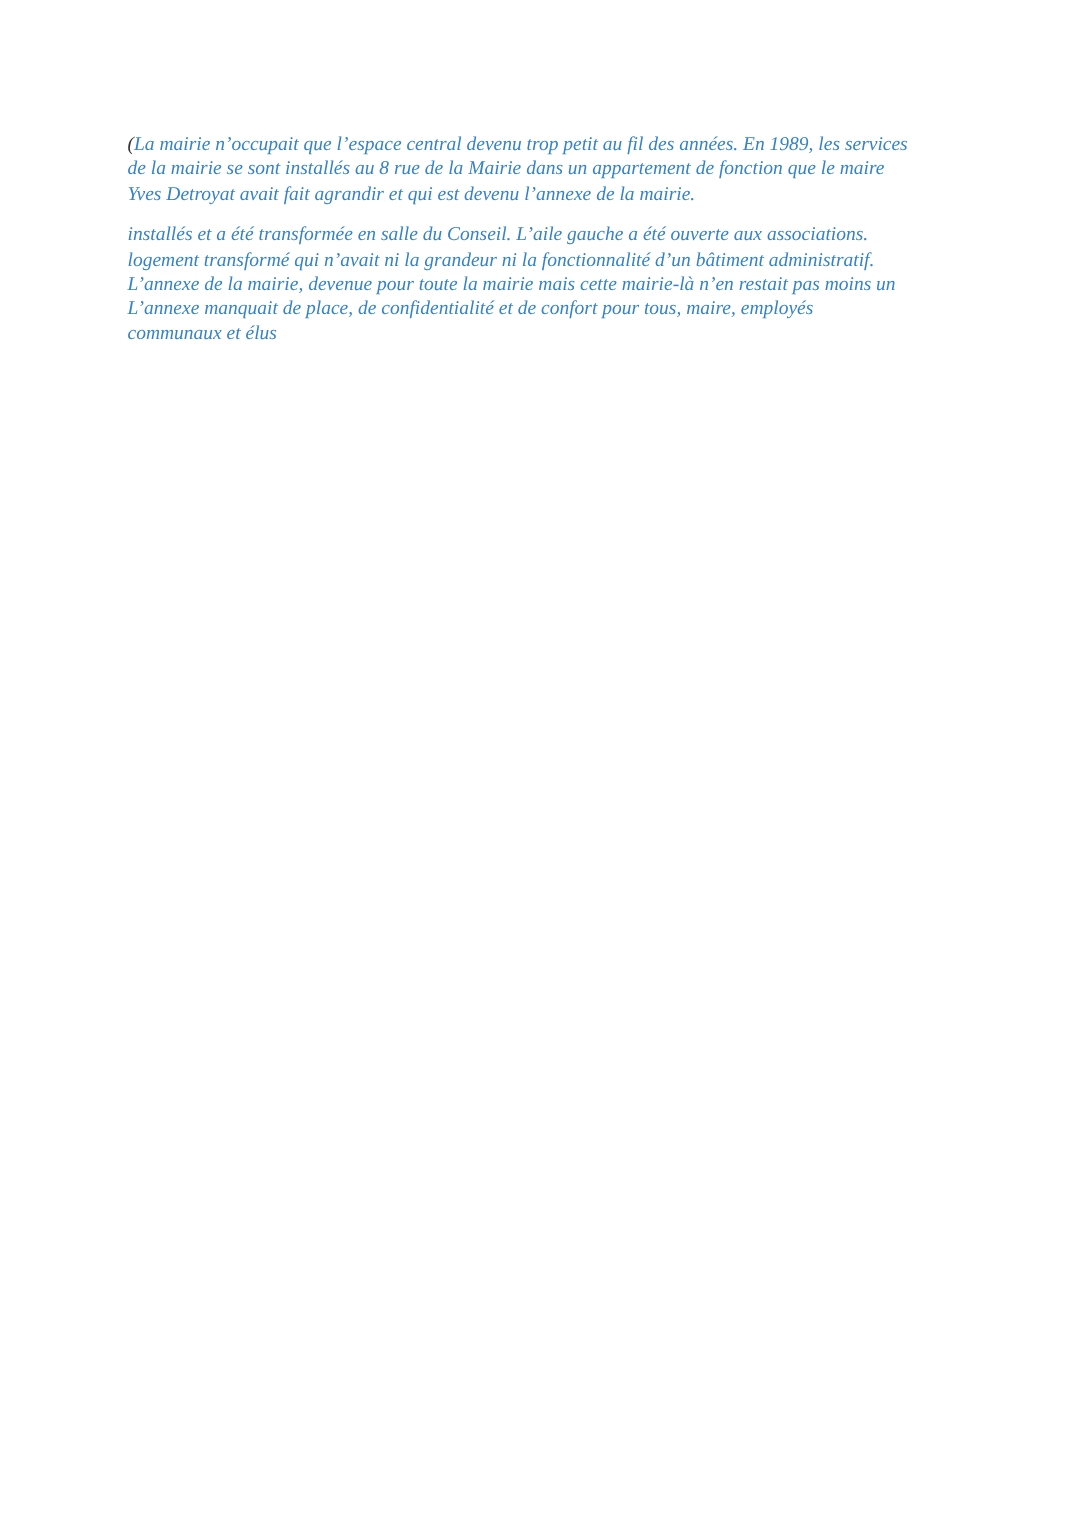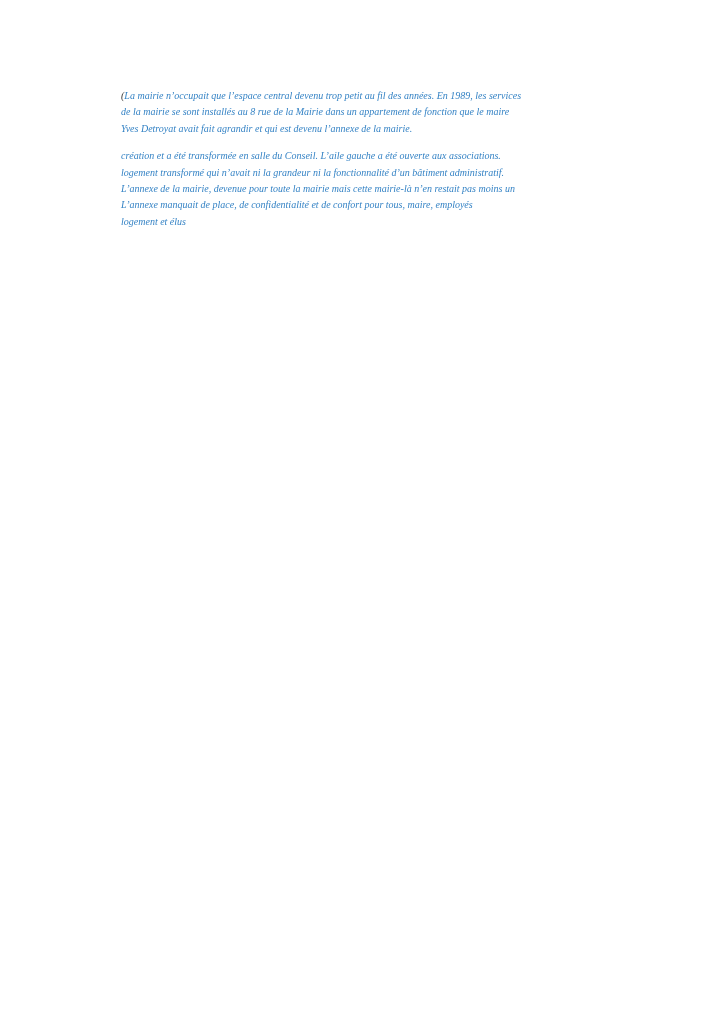--- a/index.html
+++ b/index.html
@@ -24,46 +24,45 @@
     position: absolute;
     left: 85px;
     top: 88px;
     width: 575px;
   }
   .paragraph {
     margin-bottom: 11px;
   }
   .text-line {
     font-style: italic;
-    font-size: 10px;
+    font-size: 13px;
     line-height: 16.4px;
     color: var(--body-text, #3583c5);
     white-space: nowrap;
     letter-spacing: 0px;
-    margin-left: 36px;
   }
   .opening-paren {
     font-style: italic;
     color: var(--paren-black, #333333);
   }
 </style>
 </head>
 <body>
 
 <div class="page">
   <div class="doc-body">
 
     <div class="paragraph">
       <div class="text-line"><span class="opening-paren">(</span><span>La mairie n’occupait que l’espace central devenu trop petit au fil des années. En 1989, les services</span></div>
       <div class="text-line">de la mairie se sont installés au 8 rue de la Mairie dans un appartement de fonction que le maire</div>
       <div class="text-line">Yves Detroyat avait fait agrandir et qui est devenu l’annexe de la mairie.</div>
     </div>
 
     <div class="paragraph">
-      <div class="text-line">création et a été transformée en salle du Conseil. L’aile gauche a été ouverte aux associations.</div>
+      <div class="text-line">installés et a été transformée en salle du Conseil. L’aile gauche a été ouverte aux associations.</div>
       <div class="text-line">logement transformé qui n’avait ni la grandeur ni la fonctionnalité d’un bâtiment administratif.</div>
       <div class="text-line">L’annexe de la mairie, devenue pour toute la mairie mais cette mairie-là n’en restait pas moins un</div>
       <div class="text-line">L’annexe manquait de place, de confidentialité et de confort pour tous, maire, employés</div>
-      <div class="text-line">logement et élus</div>
+      <div class="text-line">communaux et élus</div>
     </div>
 
   </div>
 </div>
 
 </body></html>

